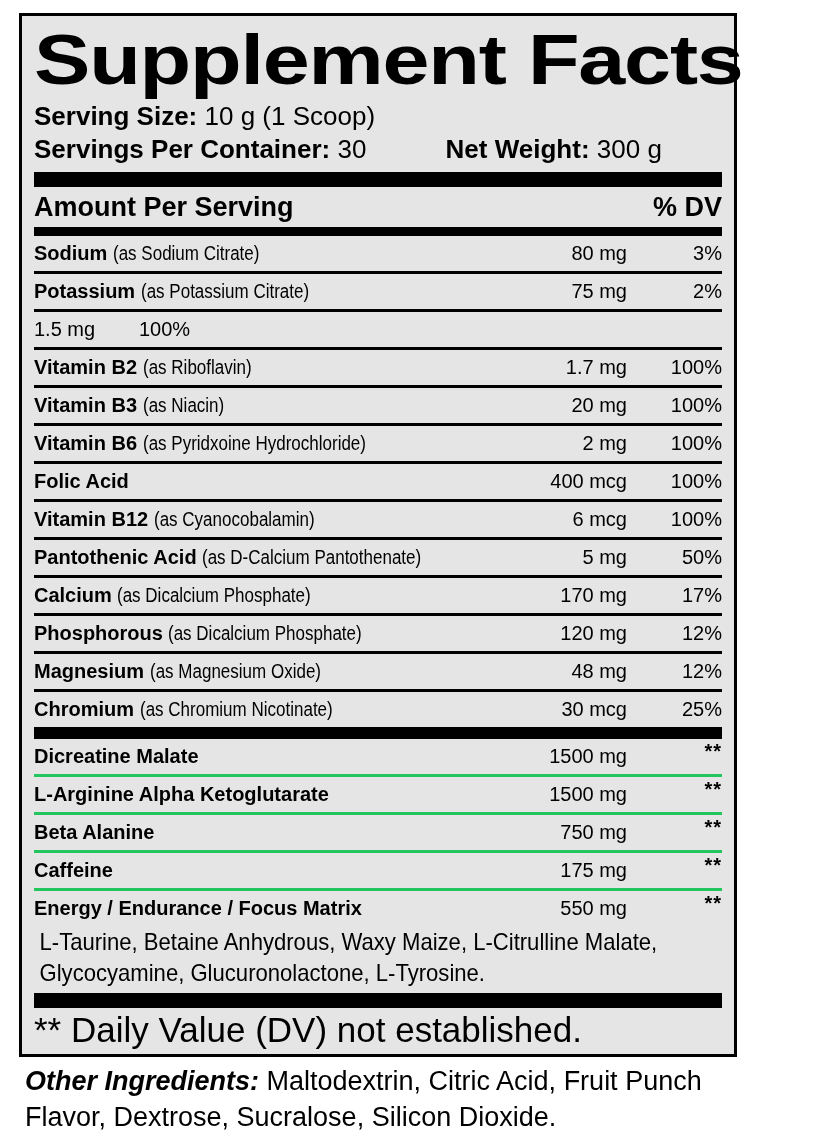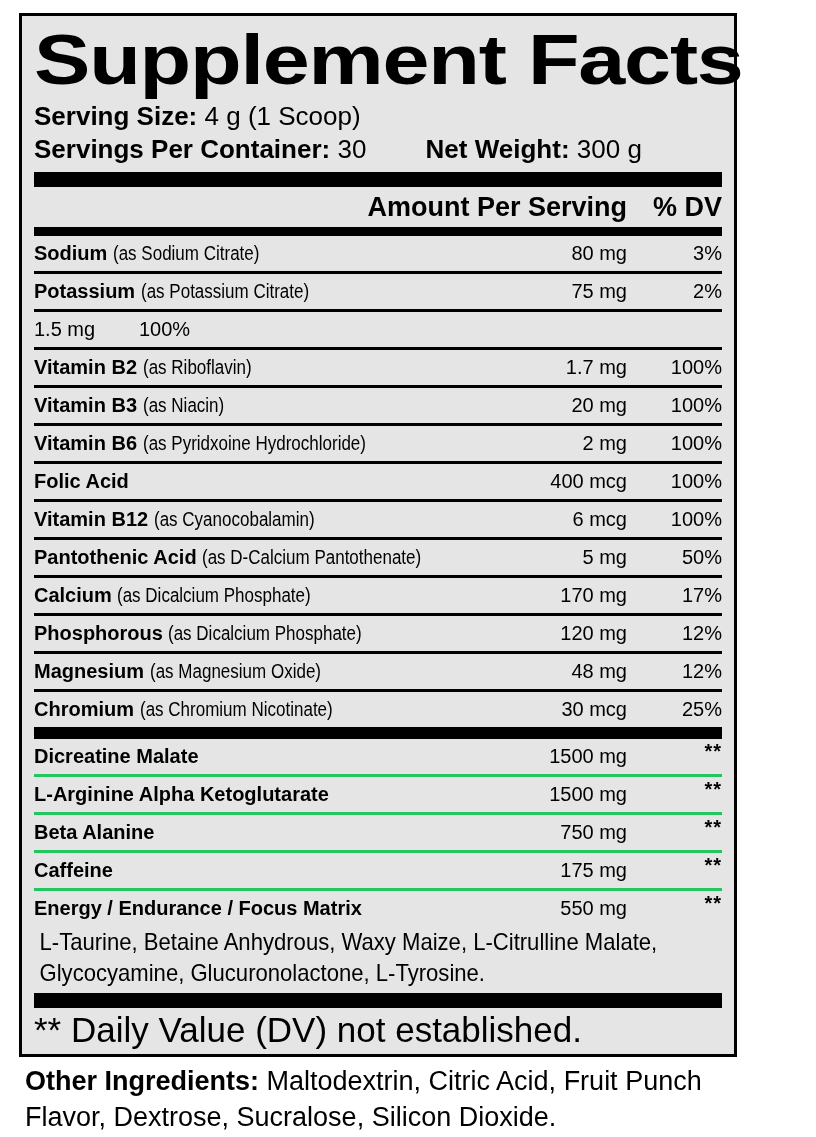--- a/index.html
+++ b/index.html
@@ -28,34 +28,34 @@
     transform: scaleX(1.19);
     transform-origin: 0 50%;
     margin-top: 2px;
   }
   .meta-line {
     font-size: 26px;
     line-height: 33px;
     white-space: nowrap;
   }
   .meta-line b { font-weight: bold; }
-  .nw-group { margin-left: 52px; text-align: right; }
+  .nw-group { margin-left: 72px; text-align: right; }
   .bar { background: #000; width: 100%; }
   .bar-1 { height: 15px; margin-top: 6px; }
   .bar-2 { height: 9px; }
   .bar-3 { height: 12px; }
   .bar-4 { height: 15px; }
   .col-hdr {
     display: flex;
     align-items: baseline;
     font-weight: bold;
     font-size: 27px;
     padding: 5px 0 4px 0;
   }
-  .col-hdr .hdr-amount { flex: 1; text-align: right; }
+  .col-hdr .hdr-amount { flex: 1; }
   .col-hdr .hdr-dv { width: 95px; text-align: right; }
   .rows .row, .brows .line {
     display: flex;
     align-items: baseline;
     font-size: 20px;
     line-height: 28px;
     padding: 3px 0 4px 0;
   }
   .rows .row:not(:first-child) { border-top: 3px solid #000; }
   .brows .brow:not(:first-child) { border-top: 3px solid #22c55e; }
@@ -82,31 +82,31 @@
     line-height: 30px;
     padding: 7px 0 8px 0;
   }
   .other-ingredients {
     position: absolute;
     left: 25px; top: 1063px;
     width: 752px;
     font-size: 27px;
     line-height: 36px;
   }
-  .other-ingredients b { font-weight: bold; }
+  .other-ingredients b { font-weight: bold; font-style: italic; }
 </style>
 </head>
 <body>
 
 <div class="facts-box">
   <div class="title">Supplement Facts</div>
 
   <div class="meta-line">
     <b>Serving Size:</b>
-    <span>4 g (1 Scoop)</span>
+    <span>10 g (1 Scoop)</span>
   </div>
 
   <div class="meta-line">
     <b>Servings Per Container:</b>
     <span>30</span>
     <span class="nw-group"><b>Net Weight:</b>
     <span>300 g</span></span>
   </div>
 
   <div class="bar bar-1"></div>

